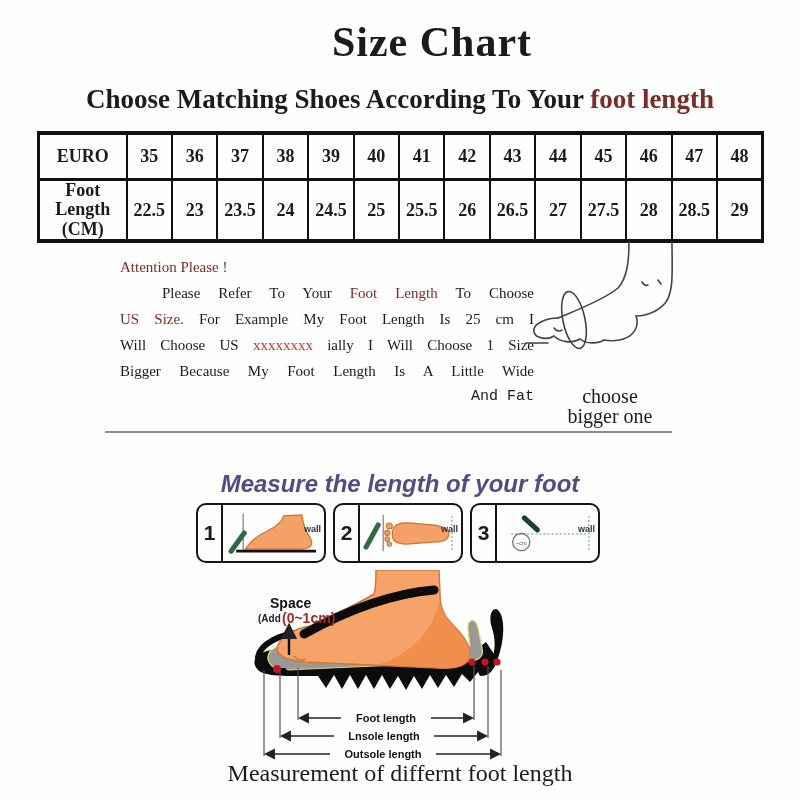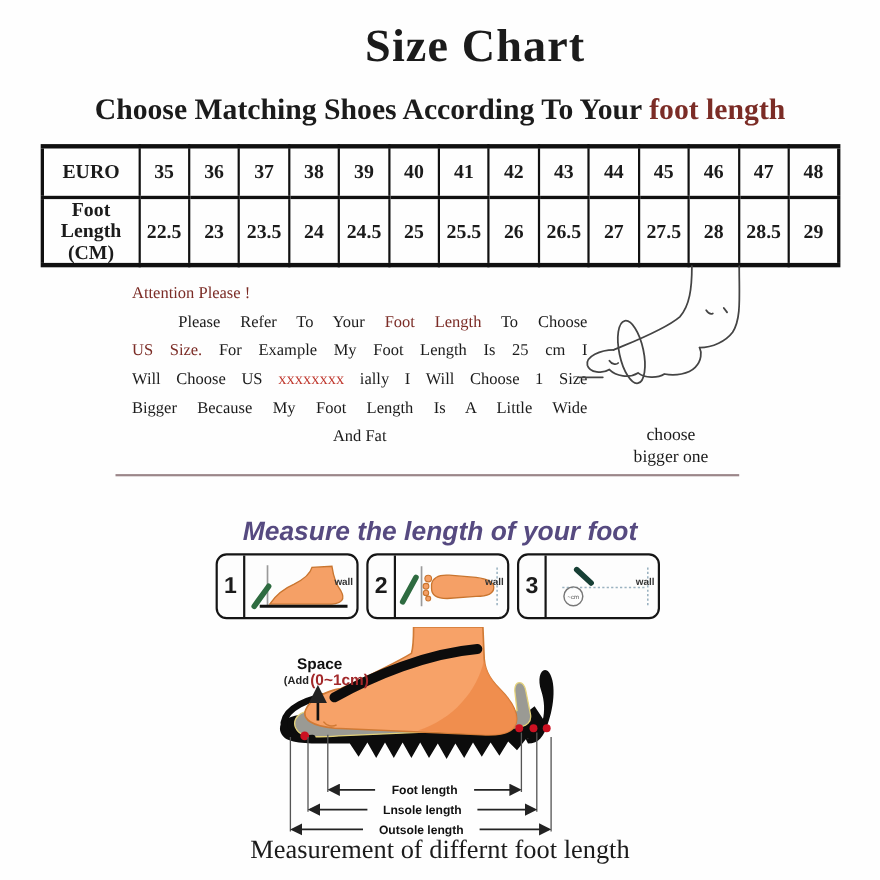--- a/index.html
+++ b/index.html
@@ -21,25 +21,25 @@
              font-weight:bold;font-size:18px;padding:0;}
   table.size col.lab{width:88px;}
   tr.r1 th,tr.r1 td{height:43px;border-bottom:3px solid #101010;}
   tr.r2 th,tr.r2 td{height:56px;}
   .lab2{font-size:16px;line-height:1.08;}
   
   .attention{position:absolute;left:120px;top:254px;width:414px;font-size:15px;line-height:26px;}
   .att-head{color:#7b2c26;font-weight:normal;}
   .jl{text-align:justify;text-align-last:justify;}
   .jl.first{text-indent:42px;}
-  .plain{text-align:center;}
+  .plain{text-align:right;font-family:Liberation Mono, monospace;}
   
   .sketch{position:absolute;left:524px;top:240px;}
   .choose-cap{position:absolute;left:540px;top:386px;width:140px;text-align:center;
-              font-size:16px;line-height:20px;}
+              font-size:20px;line-height:20px;}
   .divider{position:absolute;left:105px;top:431px;width:567px;height:2px;background:#9b8689;}
   
   .measure-head{position:absolute;top:446px;left:0;width:100%;text-align:center;
       font-family:"Liberation Sans", sans-serif;font-style:italic;font-weight:bold;
       font-size:24px;color:#564a80;margin-top:24px;}
   
   .panels{position:absolute;left:196px;top:503px;display:flex;gap:7px;}
   .panel{position:relative;width:126px;height:56px;border:2.5px solid #151515;border-radius:10px;
          background:#fdfdfd;display:flex;}
   .pnum{width:23px;border-right:2px solid #151515;display:flex;align-items:center;justify-content:center;

